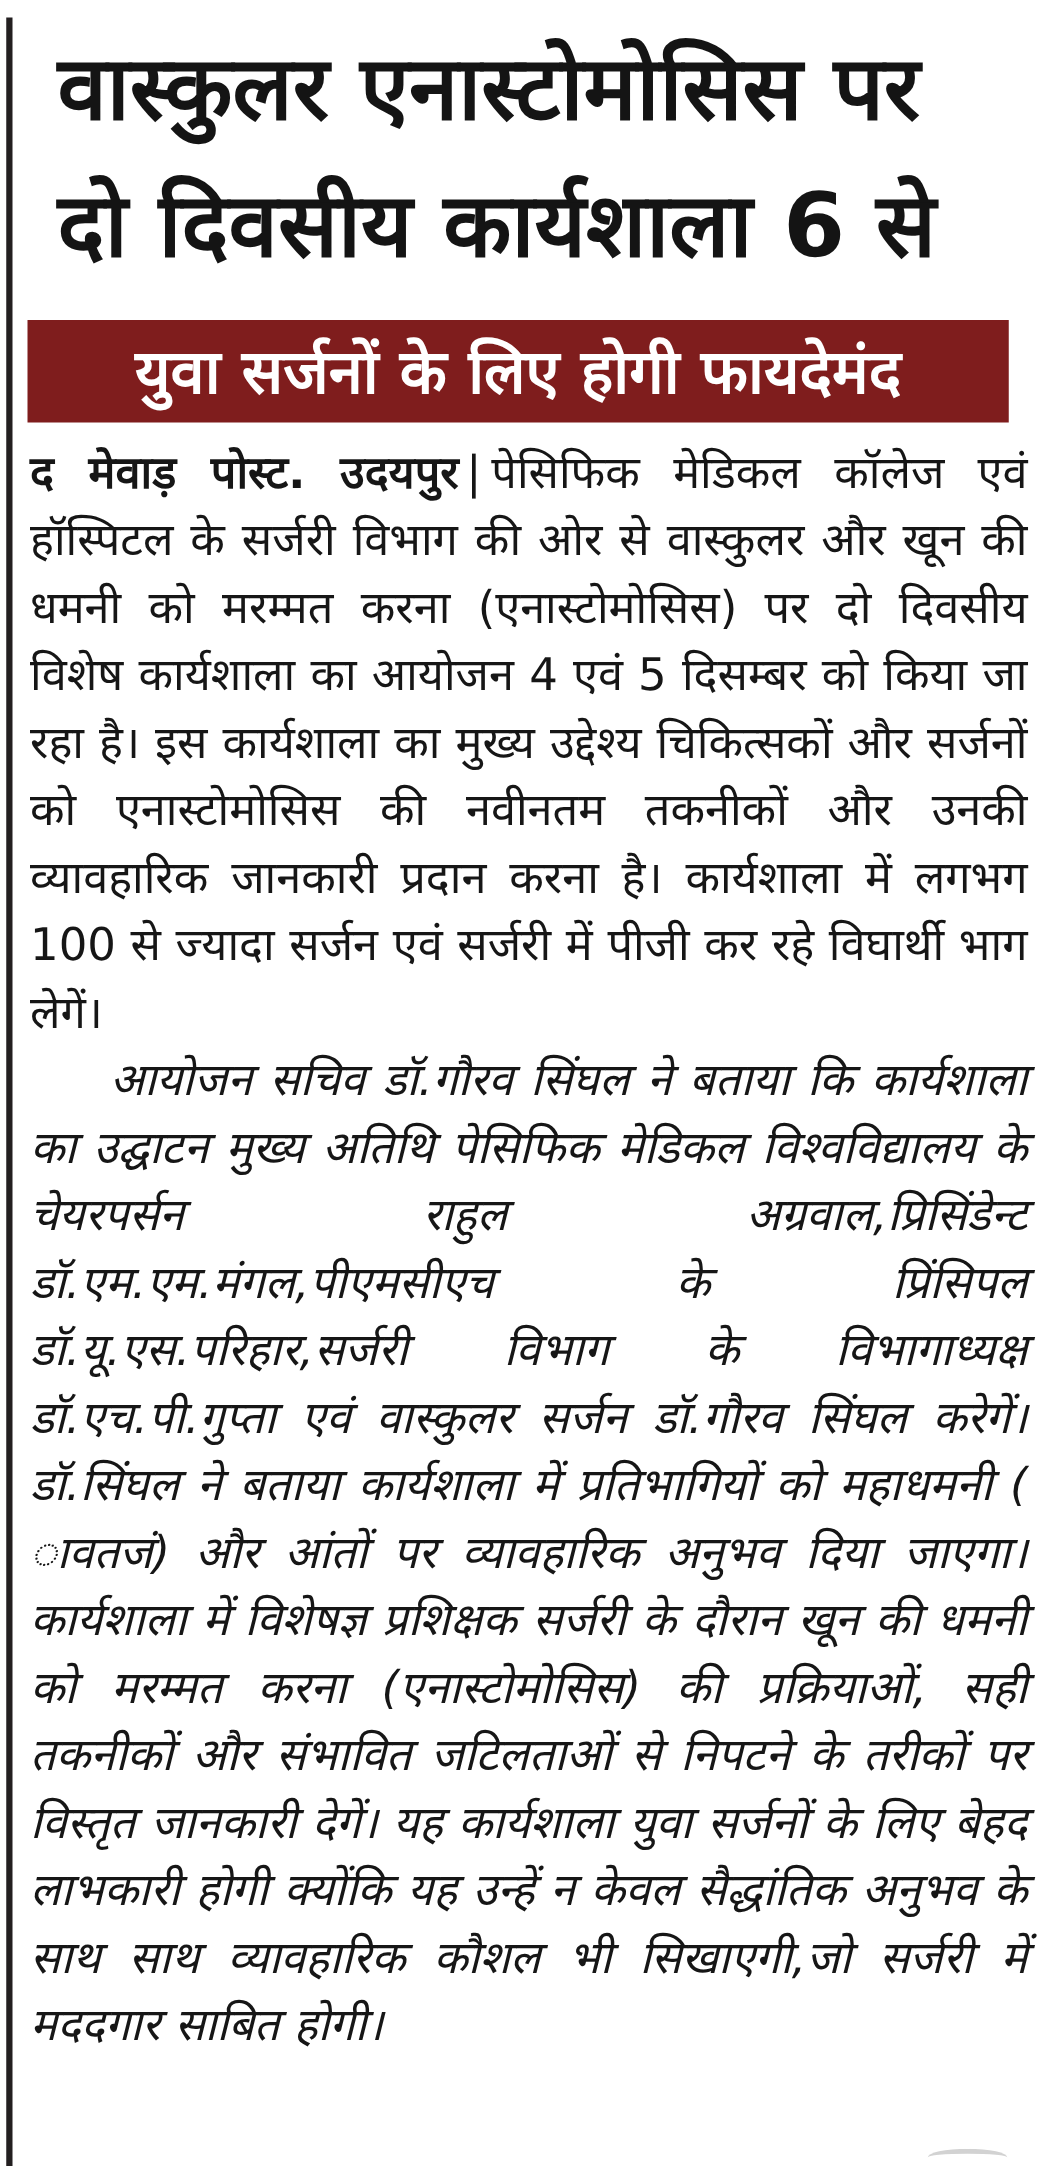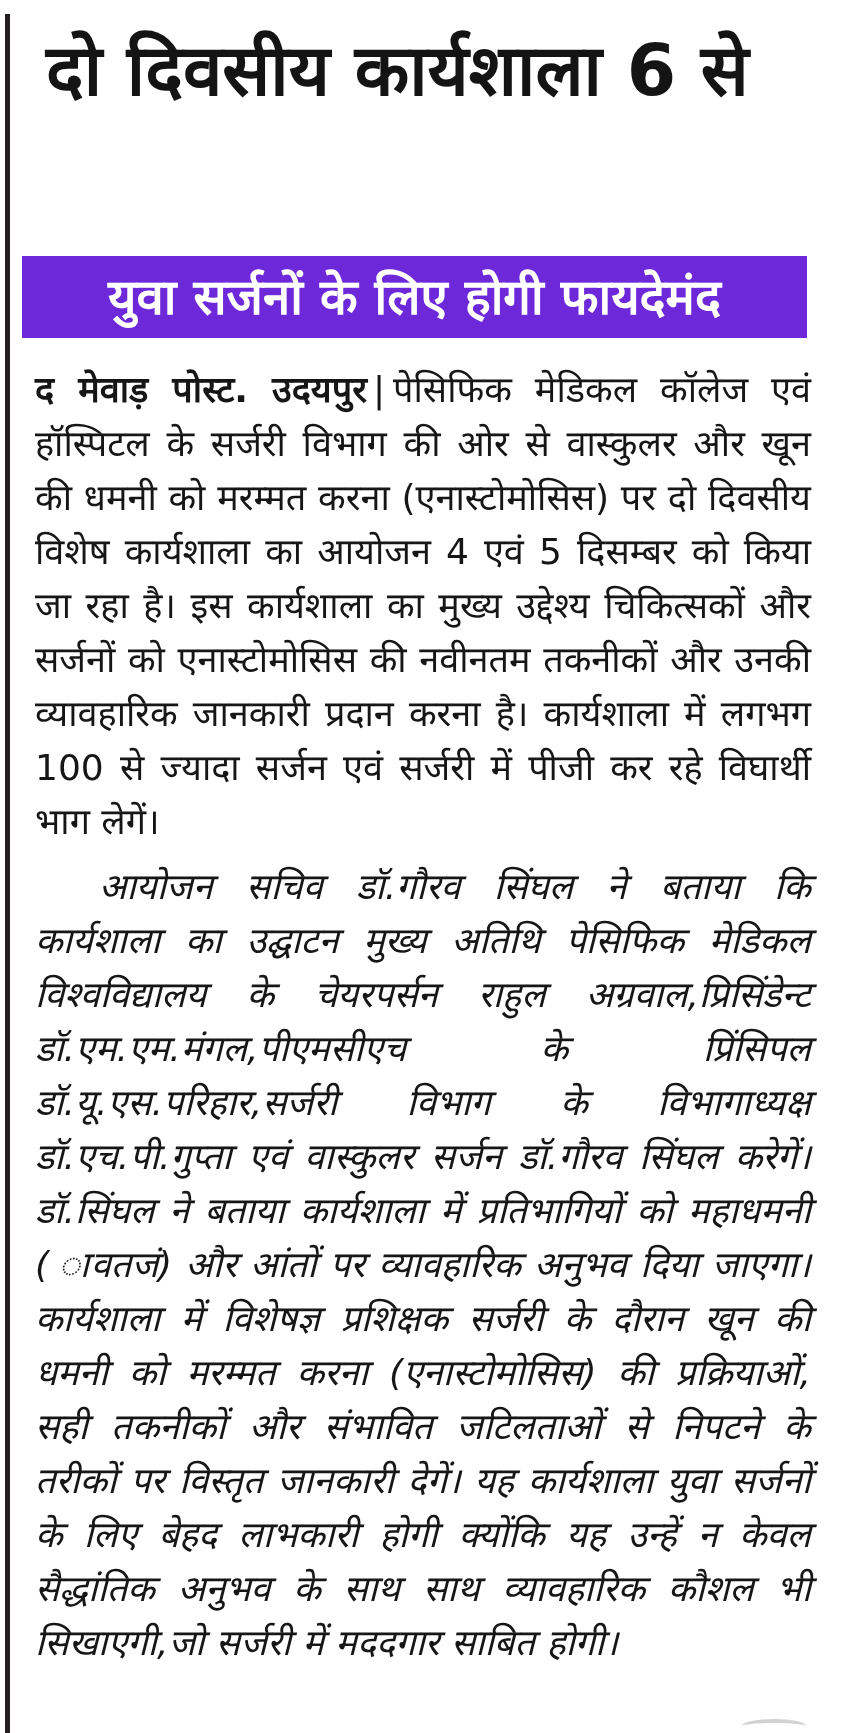--- a/index.html
+++ b/index.html
@@ -39,21 +39,21 @@
   }
   .hl-line { display: block; white-space: nowrap; }
 
   
   .banner {
     position: absolute;
     left: 22px;
     top: 256px;
     width: 785px;
     height: 82px;
-    background: #6d28d9;
+    background: #7f1d1d;
     display: flex;
     align-items: center;
     justify-content: center;
   }
   .banner-text {
     color: #ffffff;
     font-weight: 700;
     font-size: 49px;
     line-height: 1;
     white-space: nowrap;
@@ -64,21 +64,21 @@
     position: absolute;
     left: 24px;
     top: 352px;
     width: 798px;
     font-size: 36px;
     line-height: 54px;
     color: #161616;
     text-align: justify;
     text-justify: inter-word;
   }
-  .body-text p { margin: 11px; }
+  .body-text p { margin: 0; }
   .para2 { text-indent: 64px; font-style: italic; }
   .dateline { font-weight: 700; }
   .sep { display: inline-block; margin: 0 8px 0 6px; font-weight: 400; }
 
   
   .scan-artifact {
     position: absolute;
     right: 38px;
     bottom: 0px;
     width: 64px;
@@ -89,20 +89,21 @@
   }
 </style>
 </head>
 <body>
 
 <div class="page">
 
   <div class="column-rule"></div>
 
   <h1 class="headline">
+    <span class="hl-line">वास्कुलर एनास्टोमोसिस पर</span>
     <span class="hl-line">दो दिवसीय कार्यशाला 6 से</span>
   </h1>
 
   <div class="banner">
     <span class="banner-text">युवा सर्जनों के लिए होगी फायदेमंद</span>
   </div>
 
   <div class="body-text">
     <p class="para1"><b class="dateline">द मेवाड़ पोस्ट. उदयपुर</b><span class="sep">|</span><span>पेसिफिक मेडिकल कॉलेज एवं हॉस्पिटल के सर्जरी विभाग की ओर से वास्कुलर और खून की धमनी को मरम्मत करना (एनास्टोमोसिस) पर दो दिवसीय विशेष कार्यशाला का आयोजन 4 एवं 5 दिसम्बर को किया जा रहा है। इस कार्यशाला का मुख्य उद्देश्य चिकित्सकों और सर्जनों को एनास्टोमोसिस की नवीनतम तकनीकों और उनकी व्यावहारिक जानकारी प्रदान करना है। कार्यशाला में लगभग 100 से ज्यादा सर्जन एवं सर्जरी में पीजी कर रहे विघार्थी भाग लेगें।</span></p>
     <p class="para2">आयोजन सचिव डॉ.गौरव सिंघल ने बताया कि कार्यशाला का उद्घाटन मुख्य अतिथि पेसिफिक मेडिकल विश्वविद्यालय के चेयरपर्सन राहुल अग्रवाल,प्रिसिंडेन्ट डॉ.एम.एम.मंगल,पीएमसीएच के प्रिंसिपल डॉ.यू.एस.परिहार,सर्जरी विभाग के विभागाध्यक्ष डॉ.एच.पी.गुप्ता एवं वास्कुलर सर्जन डॉ.गौरव सिंघल करेगें। डॉ.सिंघल ने बताया कार्यशाला में प्रतिभागियों को महाधमनी ( ावतजं) और आंतों पर व्यावहारिक अनुभव दिया जाएगा। कार्यशाला में विशेषज्ञ प्रशिक्षक सर्जरी के दौरान खून की धमनी को मरम्मत करना (एनास्टोमोसिस) की प्रक्रियाओं, सही तकनीकों और संभावित जटिलताओं से निपटने के तरीकों पर विस्तृत जानकारी देगें। यह कार्यशाला युवा सर्जनों के लिए बेहद लाभकारी होगी क्योंकि यह उन्हें न केवल सैद्धांतिक अनुभव के साथ साथ व्यावहारिक कौशल भी सिखाएगी,जो सर्जरी में मददगार साबित होगी।</p>

